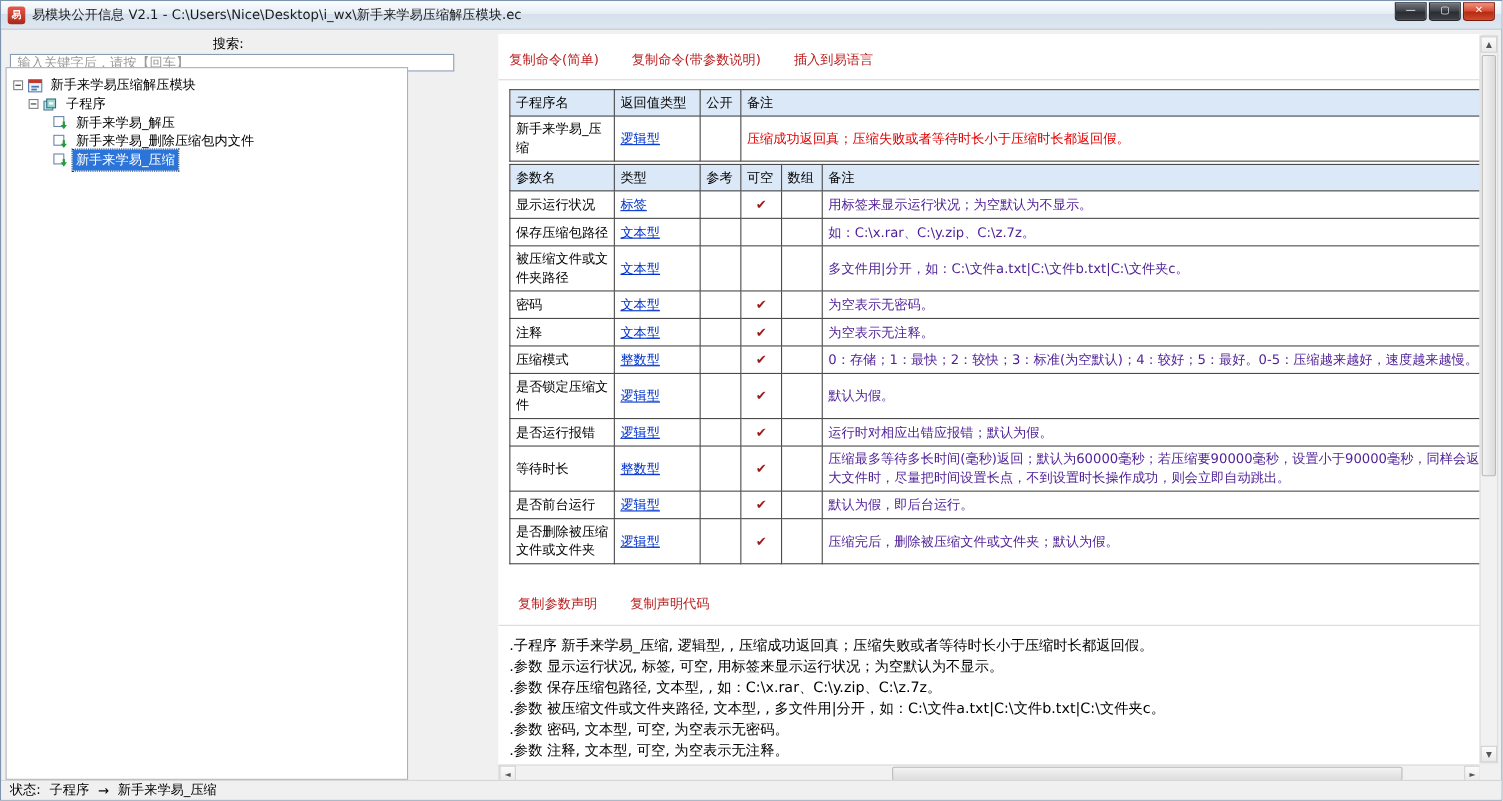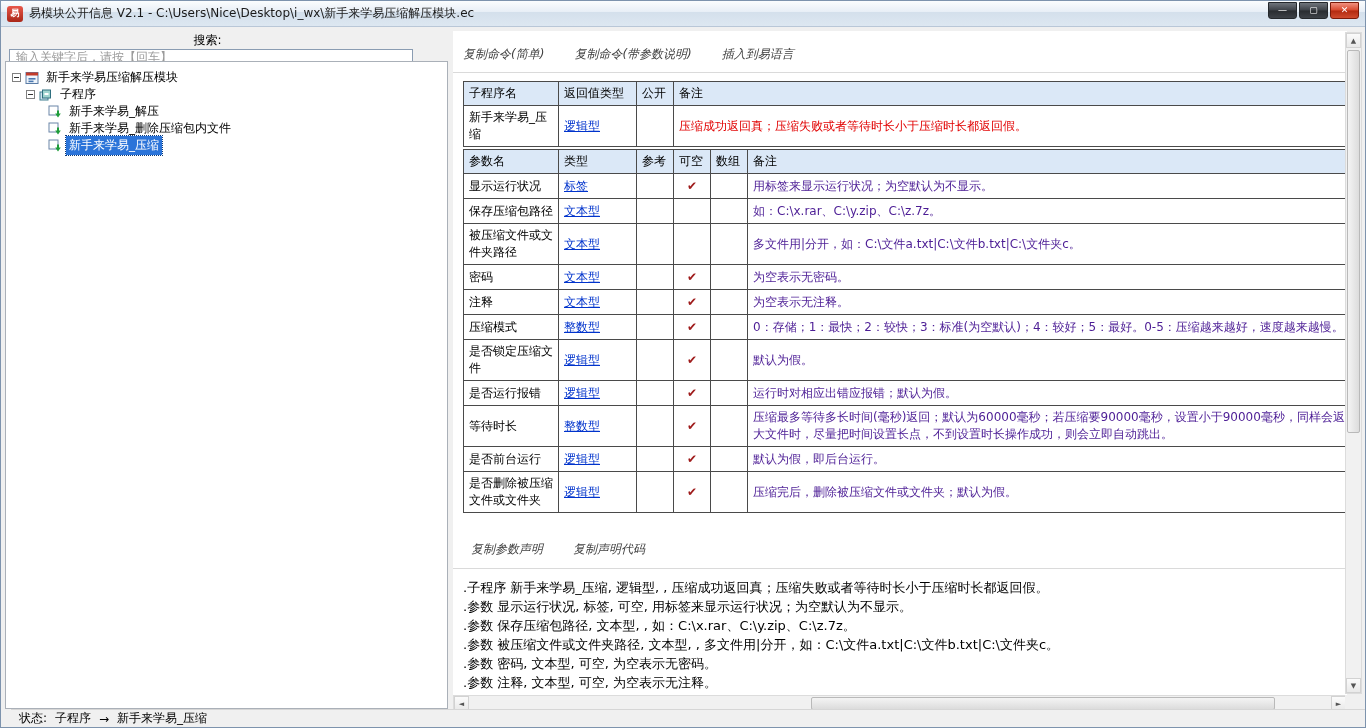--- a/index.html
+++ b/index.html
@@ -20,34 +20,34 @@
     background:linear-gradient(#70757c,#3d4147 48%,#292c30 52%,#3d4147); cursor:pointer; }
   .win-btn.close { background:linear-gradient(#f09180,#d8492e 48%,#b22a10 52%,#cf4a2e); border-color:#7b1a09; }
 
   
   .searchbar { position:absolute; top:31px; left:0; height:26px; display:flex; align-items:center; padding-left:8px;flex-direction:column; }
   .search-label { margin-right:7px; }
   .search-input { width:404px; height:22px; border:1px solid #8a9cb2; background:#fff; padding:0 6px; font-size:12px; font-family:"DejaVu Sans",sans-serif; color:#333; }
   .search-input::placeholder { color:#9b9b9b; }
 
   
-  .left-panel { position:absolute; left:4px; top:60px; width:443px; bottom:18px; background:#fff; border:1px solid #aab0b8; overflow:hidden; }
+  .left-panel { position:absolute; left:4px; top:60px; width:366px; bottom:18px; background:#fff; border:1px solid #aab0b8; overflow:hidden; }
   .tree { padding:7px 4px; }
   .tree-row { display:flex; align-items:center; height:17px; white-space:nowrap; }
   .indent-0 { padding-left:2px; } .indent-1 { padding-left:16px; } .indent-2 { padding-left:38px; }
   .expand-box { width:9px; height:9px; border:1px solid #808080; background:#fff; display:inline-flex; align-items:center; justify-content:center; margin-right:4px; flex:0 0 auto; cursor:pointer; }
   .expand-box .minus { width:5px; height:1px; background:#333; }
   .ticon { margin-right:4px; flex:0 0 auto; display:inline-flex; }
   .tree-label { padding:1px 3px; cursor:pointer; }
   .tree-label.selected { background:#2b74d9; color:#fff; outline:1px dotted #0b3a7a; }
 
   
   .right-panel { position:absolute; left:452px; top:30px; width:894px; height:664px; background:#fff; overflow:hidden; }
   .links-row { padding:15px 10px 9px 10px; display:flex; gap:30px; }
-  .link { color:#404040; cursor:pointer; white-space:nowrap;font-style:italic; }
+  .link { color:#b91c1c; cursor:pointer; white-space:nowrap; }
   .divider { border-bottom:1px solid #dadada; margin:0; }
 
   table { border-collapse:collapse; table-layout:fixed; width:973px; margin:0 0 0 10px; }
   table.t1 { margin-top:8px; }
   table.t2 { margin-top:2px; }
   th, td { border:1px solid #4a4a4a; padding:3px 5px; text-align:left; vertical-align:middle; font-weight:normal; word-break:break-all; }
   th { background:#dbe8f7; white-space:nowrap; height:21px; }
   td { height:25px; }
   .c-name { width:95px; } .c-type { width:78px; } .c-small { width:37px; }
   .type-link { color:#0033cc; text-decoration:underline; cursor:pointer; }
@@ -64,21 +64,21 @@
   .hscroll { position:absolute; left:452px; top:694px; width:894px; height:17px; background:#f1f1f1; border:1px solid #dcdcdc; }
   .sb-arrow { position:absolute; width:15px; height:15px; display:flex; align-items:center; justify-content:center;
     font-size:7px; color:#555; background:linear-gradient(#fbfbfb,#e9e9e9); border:1px solid #d2d2d2; cursor:pointer; }
   .vscroll .up { top:0; left:0; } .vscroll .down { bottom:0; left:0; }
   .hscroll .left { left:0; top:0; } .hscroll .right { right:0; top:0; }
   .v-thumb { position:absolute; left:1px; width:13px; top:17px; height:58%; background:linear-gradient(90deg,#f4f4f4,#dcdcdc); border:1px solid #b9b9b9; border-radius:2px; cursor:pointer; }
   .h-thumb { position:absolute; top:1px; height:13px; left:40%; width:52%; background:linear-gradient(#f4f4f4,#dcdcdc); border:1px solid #b9b9b9; border-radius:2px; cursor:pointer; }
   .scroll-corner { position:absolute; right:3px; top:694px; width:17px; height:17px; background:#f0f0f0; }
 
   
-  .statusbar { position:absolute; left:10px; right:0; bottom:0; height:18px; background:#f0f0f0; border-top:1px solid #d6d6d6; display:flex; align-items:center; padding-left:8px; gap:8px; }
+  .statusbar { position:absolute; left:0; right:0; bottom:0; height:18px; background:#f0f0f0; border-top:1px solid #d6d6d6; display:flex; align-items:center; padding-left:8px; gap:8px; }
 </style>
 </head>
 <body>
 
 <div class="window">
 
   <div class="titlebar">
     <div class="app-icon">易</div>
     <div class="title-text">易模块公开信息 V2.1 - C:\Users\Nice\Desktop\i_wx\新手来学易压缩解压模块.ec</div>
     <div class="win-buttons">

